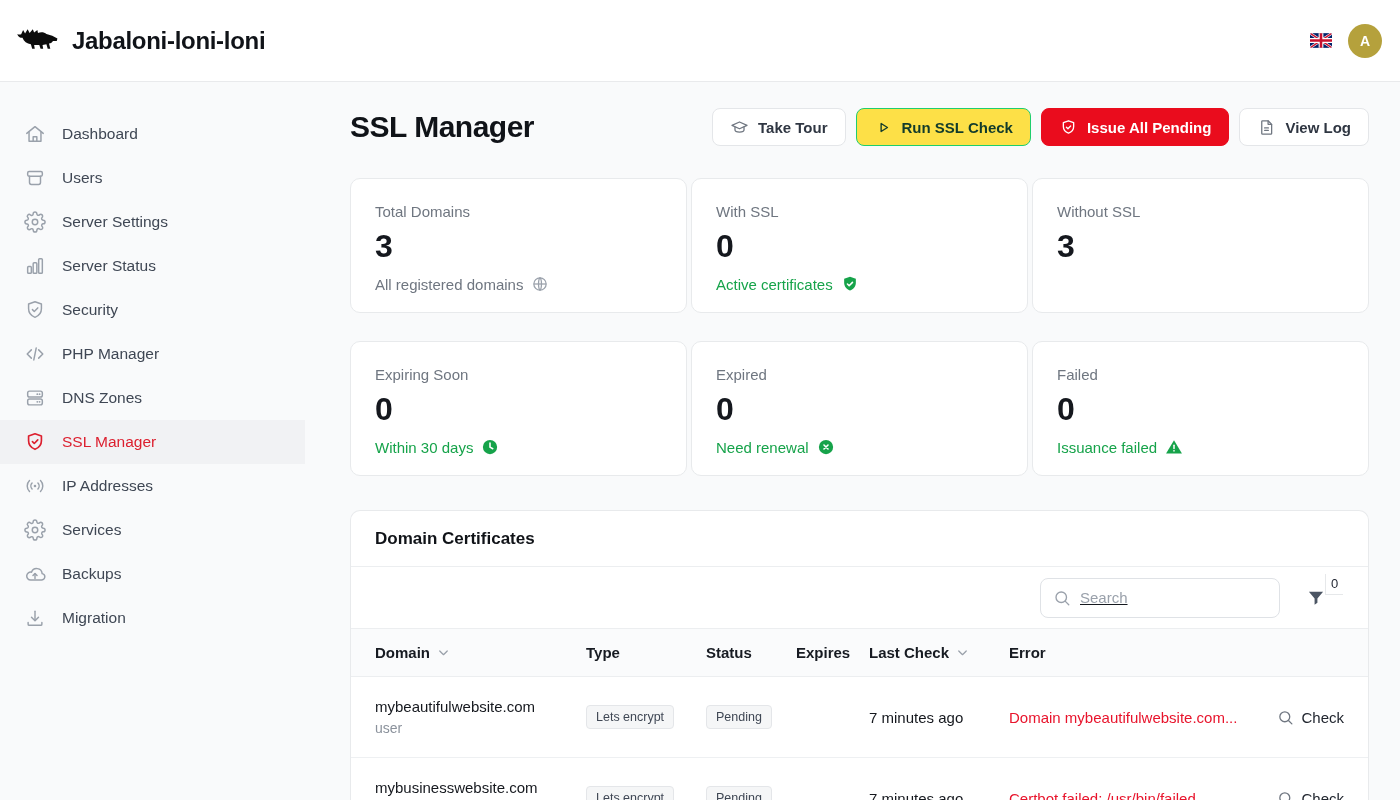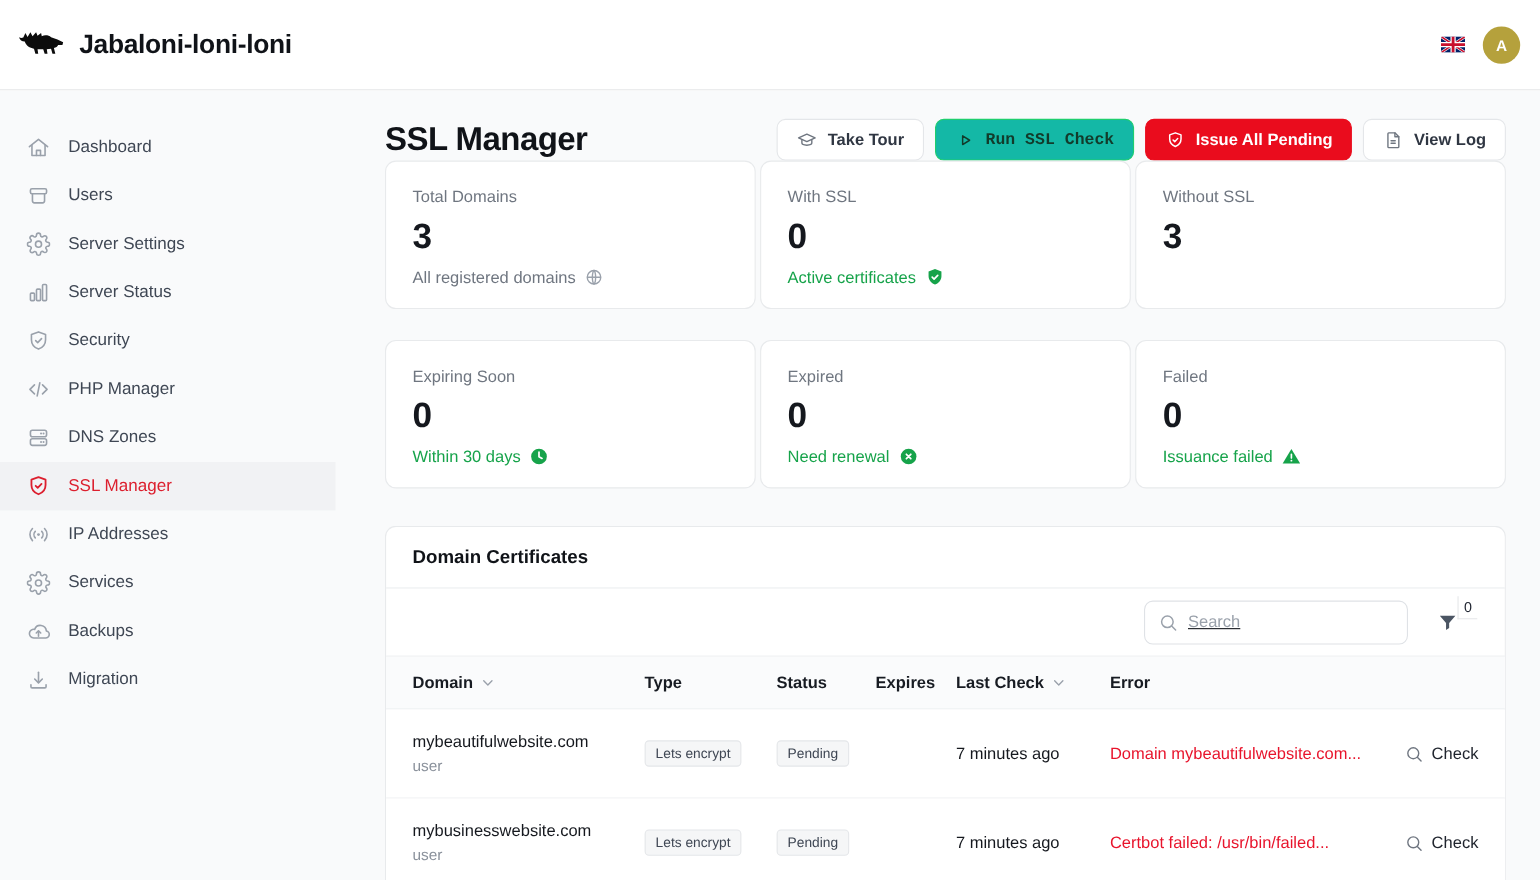--- a/index.html
+++ b/index.html
@@ -34,24 +34,24 @@
   .main { flex:1; padding:26px 31px 0 45px; overflow:hidden; }
   .page-head { display:flex; align-items:center; justify-content:space-between; }
   .page-title { font-size:30px; font-weight:800; letter-spacing:-0.5px; color:#101318; }
   .actions { display:flex; gap:10px; }
   .btn {
     height:38px; border-radius:8px; padding:0 17px; font-size:15px; font-weight:600;
     display:inline-flex; align-items:center; gap:9px; cursor:pointer;
     background:#fff; border:1px solid #e4e6e9; color:#2f3642;
   }
   .btn svg { width:19px; height:19px; }
-  .btn-green { background:#14b8a6; border-color:#1fce6e; color:#123b2b;font-family:Liberation Mono, monospace; }
+  .btn-green { background:#fde047; border-color:#1fce6e; color:#123b2b; }
   .btn-red   { background:#ea0c1d; border-color:#ea0c1d; color:#fff; }
 
-  .stats { display:grid; grid-template-columns:repeat(3,1fr); gap:28px 4px; }
+  .stats { display:grid; grid-template-columns:repeat(3,1fr); gap:28px 4px; margin-top:32px; }
   .card {
     background:#fff; border:1px solid #e8eaec; border-radius:10px;
     padding:24px; height:135px;
   }
   .stat-label { font-size:15px; color:#6f7680; }
   .stat-value { font-size:32px; font-weight:700; color:#15181e; margin:8px 0 10px; }
   .stat-sub { font-size:15px; display:flex; align-items:center; gap:8px; }
   .stat-sub svg { width:18px; height:18px; flex-shrink:0; }
   .tone-gray { color:#6f7680; }
   .tone-green { color:#16a34a; }

